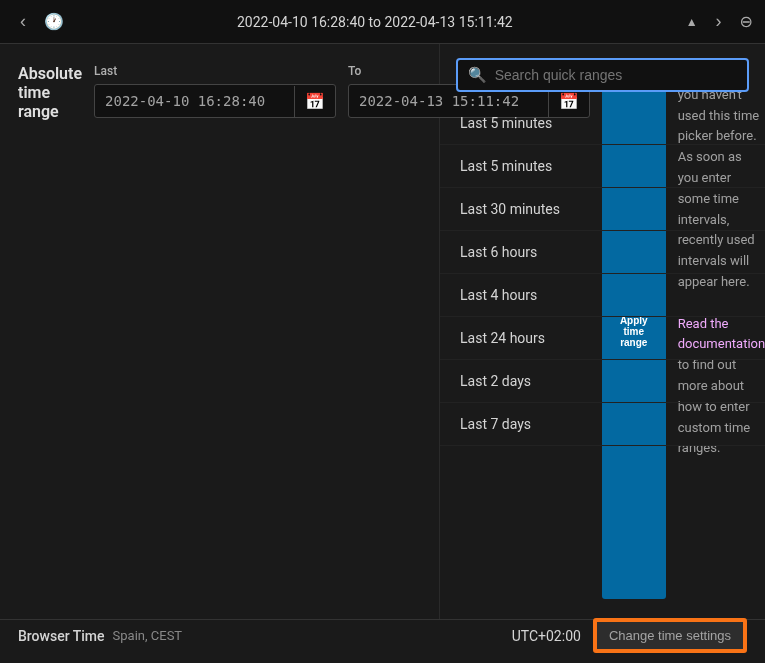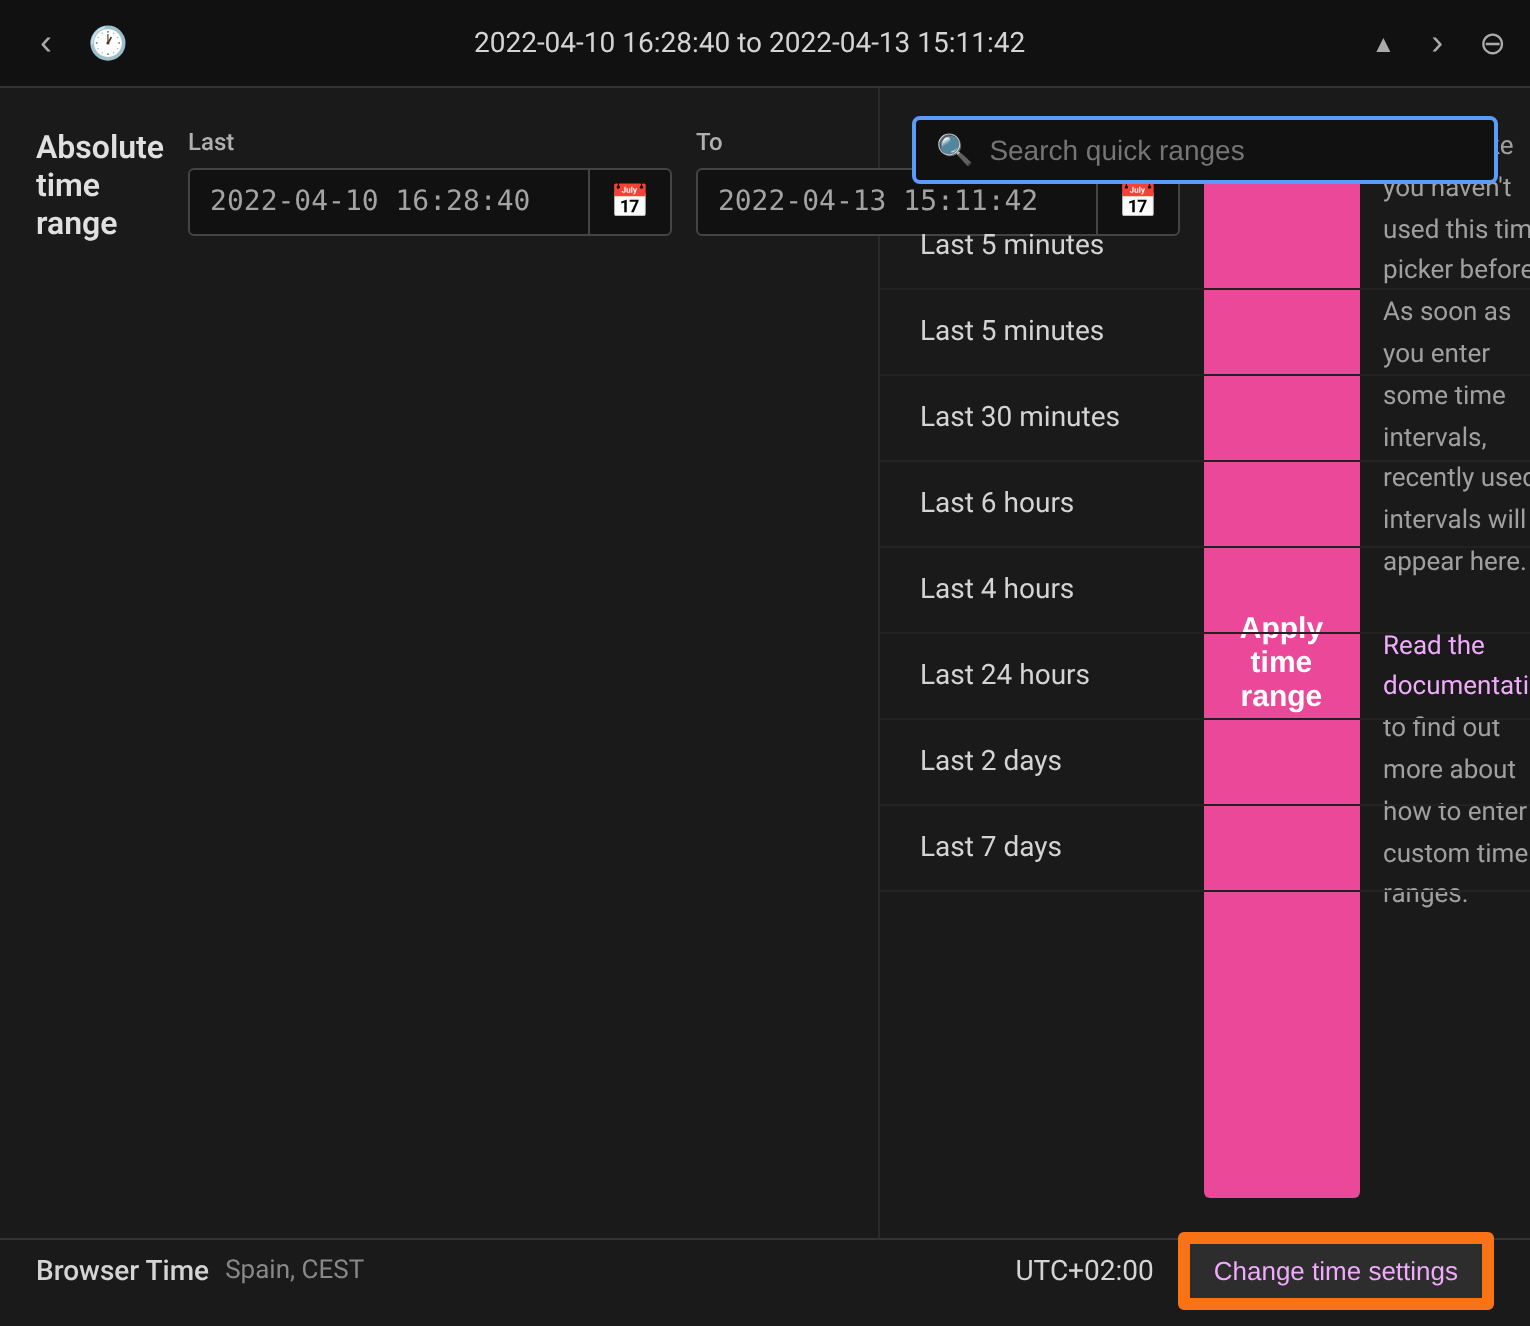--- a/index.html
+++ b/index.html
@@ -116,26 +116,26 @@
       background: none;
       border: none;
       border-left: 1px solid #444;
       color: #aaa;
       cursor: pointer;
       padding: 6px 10px;
       font-size: 16px;
     }
 
     .apply-btn {
-      background: #ec4899;
+      background: #0369a1;
       color: #fff;
       border: none;
       border-radius: 3px;
       padding: 10px 18px;
-      font-size: 15px;
+      font-size: 10px;
       font-weight: 600;
       cursor: pointer;
       width: 200px;
       text-align: center;
     }
 
     .info-text {
       font-size: 13px;
       color: #a0a0a0;
       line-height: 1.6;
@@ -229,23 +229,23 @@
       gap: 12px;
     }
 
     .footer-utc {
       font-size: 14px;
       color: #d4d4d4;
     }
 
     .change-settings-btn {
       background: #2d2d2d;
-      border: 6px solid #f97316;
+      border: 4px solid #f97316;
       border-radius: 3px;
-      color: #f0abfc;
+      color: #a3a3a3;
       cursor: pointer;
       font-size: 13px;
       padding: 6px 12px;
     }
   </style>
 </head>
 <body>
 
 <div class="top-bar">
   <button class="top-bar-nav">‹</button>

